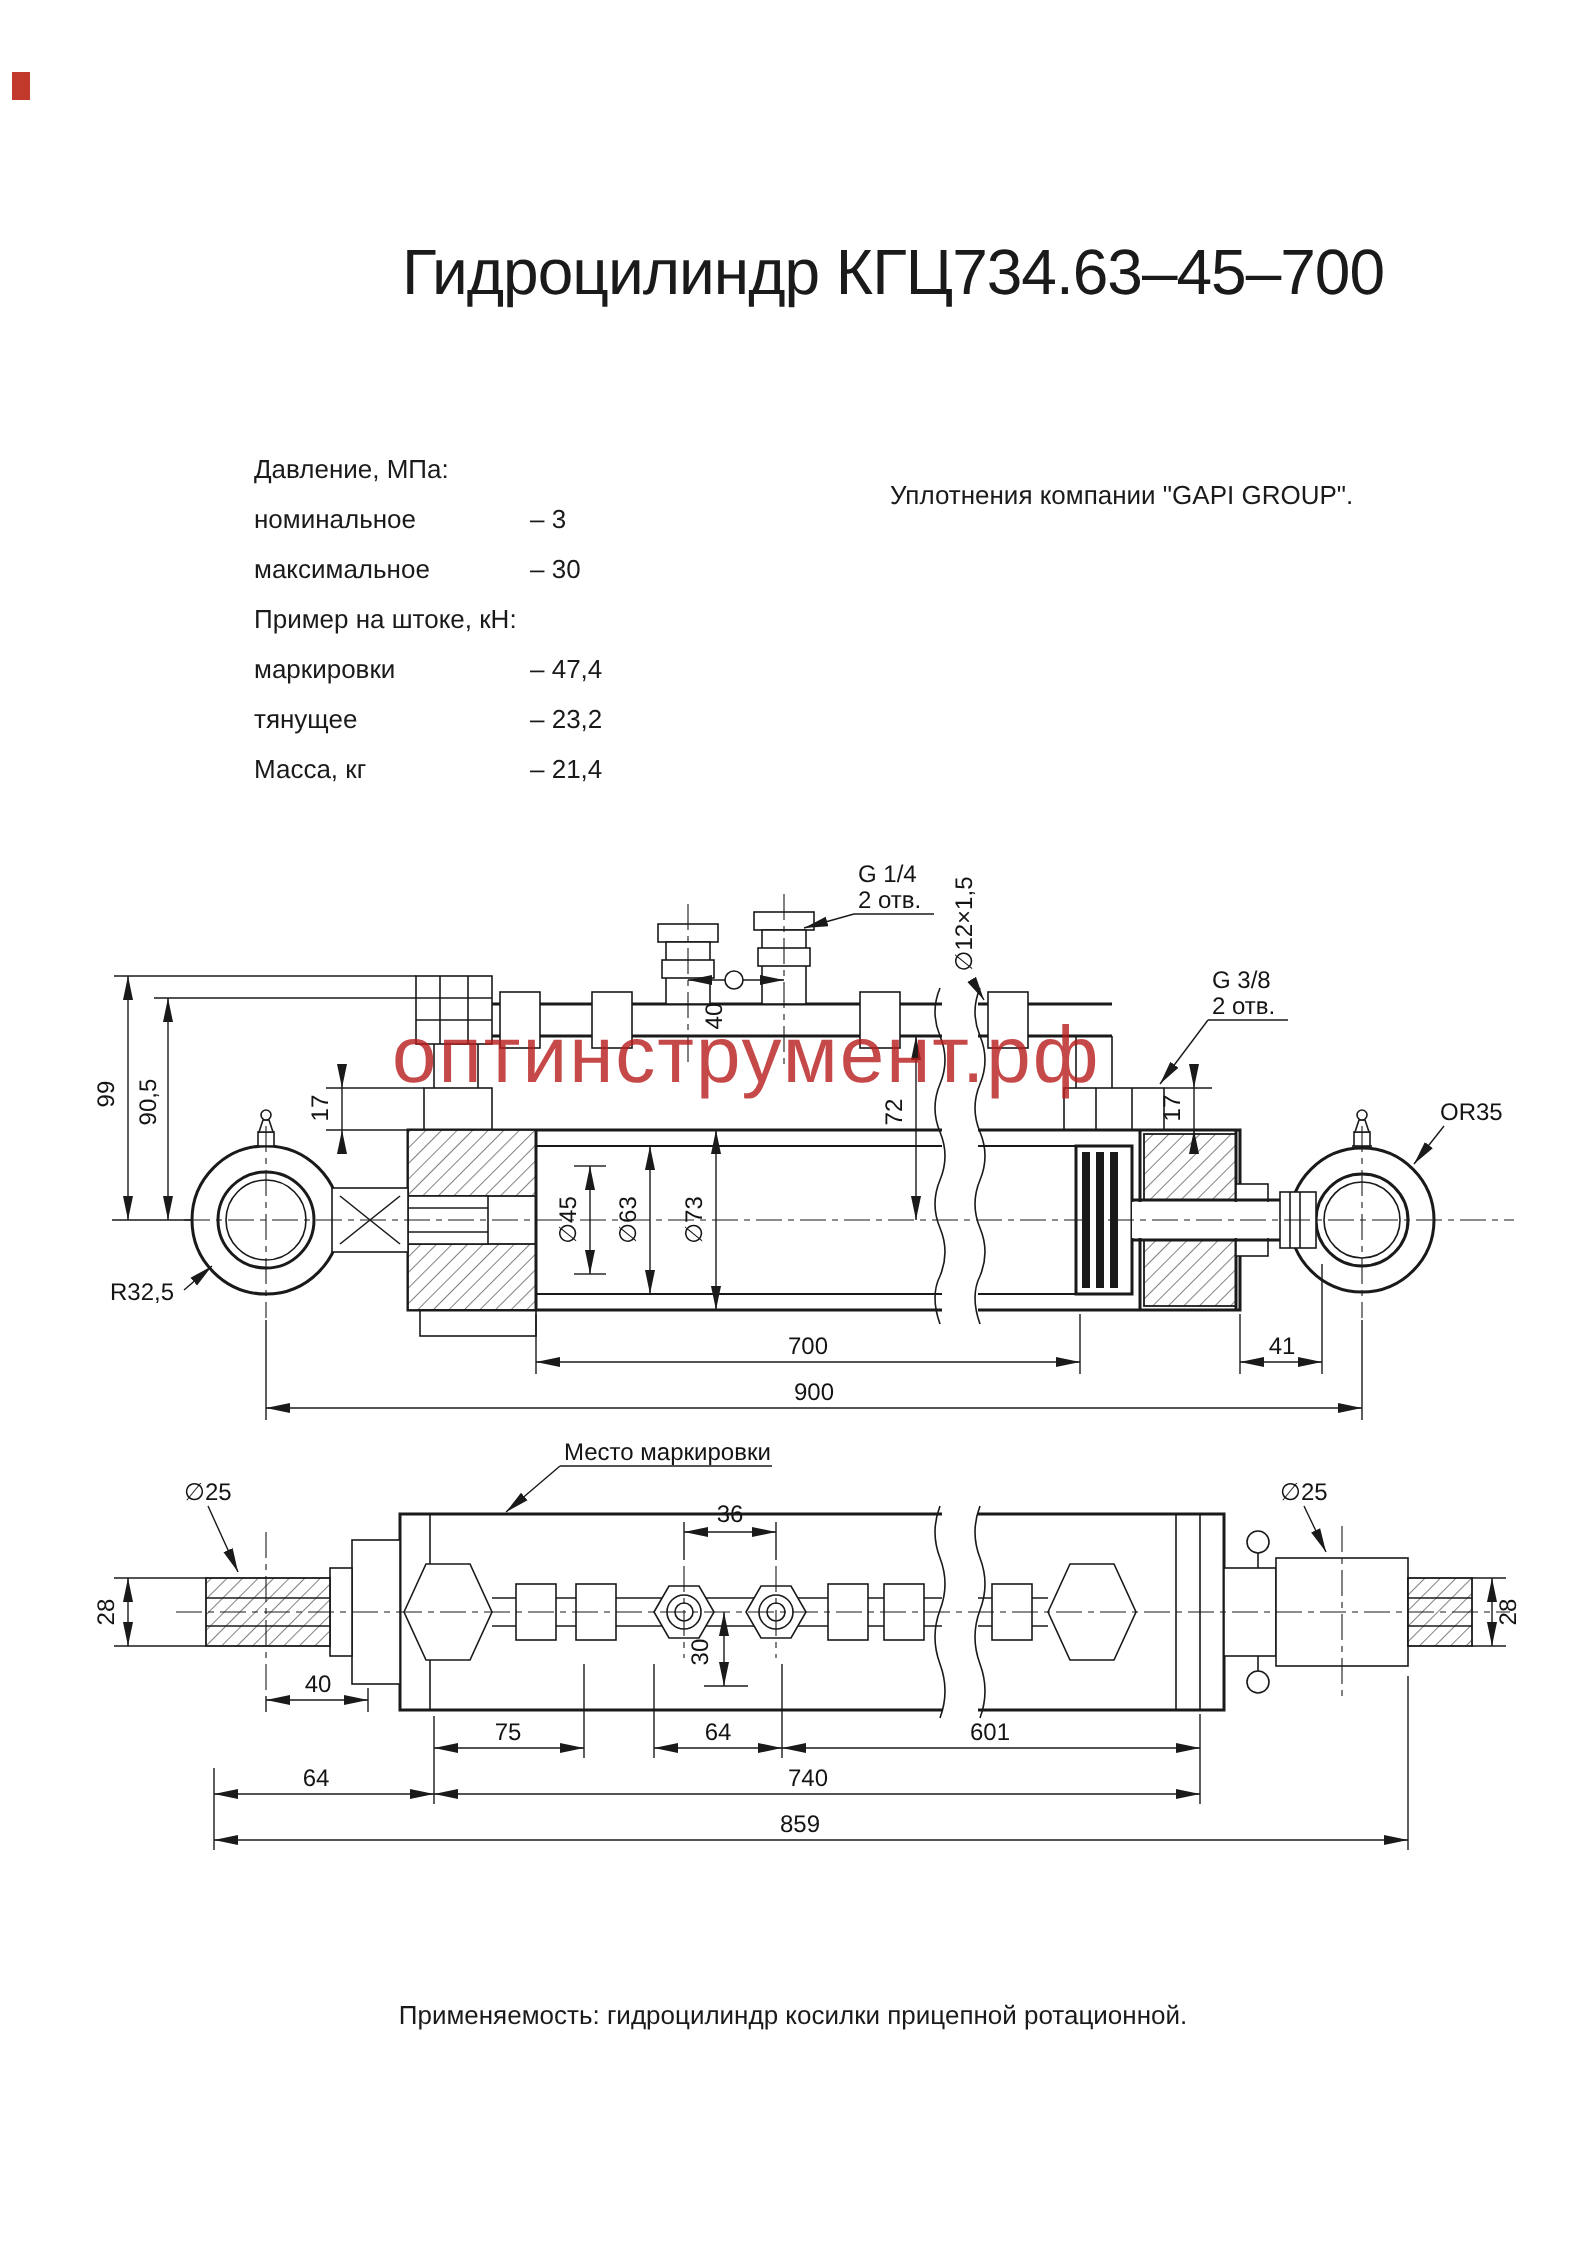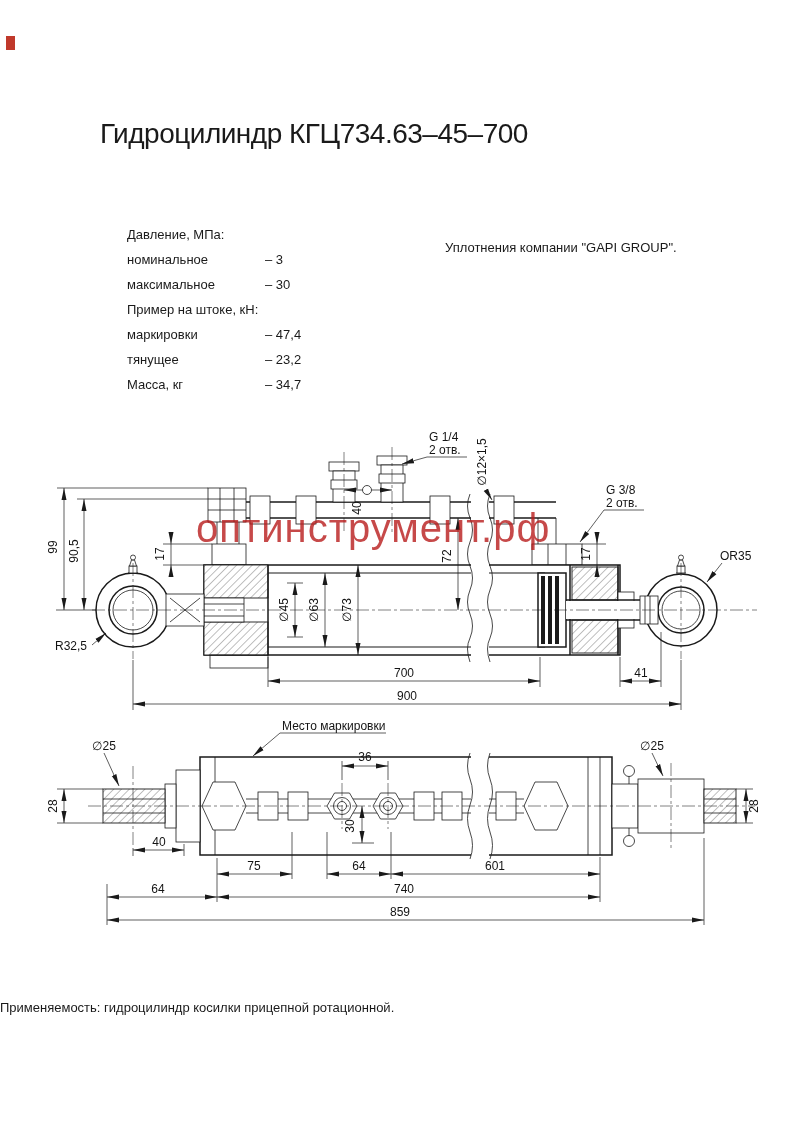--- a/index.html
+++ b/index.html
@@ -1,27 +1,27 @@
 <!DOCTYPE html>
 <html><head>
 <meta charset="utf-8">
 <style>
   html,body { margin:0; padding:0; background:#fff; }
   body { width:793px; height:1123px; position:relative; font-family:"Liberation Sans", sans-serif; color:#1a1a1a; overflow:hidden; }
   .page { position:absolute; inset:0; background:#fff; }
   .corner-mark { position:absolute; left:6px; top:36px; width:9px; height:14px; background:#c0392b; }
-  .title { position:absolute; top:118px; left:0; width:100%; box-sizing:border-box; padding-left:100px; text-align:left; font-size:28px; letter-spacing:-0.5px; white-space:nowrap; }
+  .title { position:absolute; top:118px; left:0; width:100%; box-sizing:border-box; padding-left:100px; text-align:center; font-size:32px; letter-spacing:-0.5px; white-space:nowrap; }
   .specs { position:absolute; left:127px; top:227px; font-size:13px; }
   .spec-row { display:flex; height:25px; align-items:flex-start; }
   .spec-label { width:138px; }
   .spec-value { white-space:nowrap; }
   .notes { position:absolute; left:445px; top:240px; font-size:13px; }
   .notes .note-line { margin-bottom:17px; white-space:nowrap; }
   .watermark { position:absolute; left:196px; top:506px; font-size:40px; letter-spacing:1px; color:#b91c1c; opacity:0.8; z-index:5; pointer-events:none; white-space:nowrap; }
-  .footer { position:absolute; top:1000px; left:0; width:793px; text-align:left; font-size:13px; }
+  .footer { position:absolute; top:1000px; left:0; width:793px; text-align:center; font-size:13px; }
   svg.drawing { position:absolute; left:0; top:0; z-index:1; }
   svg text { font-size:12px; fill:#141414; font-family:"Liberation Sans", sans-serif; }
   .thick  { stroke:#1a1a1a; stroke-width:1.5; fill:none; }
   .thickf { stroke:#1a1a1a; stroke-width:1.5; fill:#fff; }
   .thin   { stroke:#1a1a1a; stroke-width:0.8; fill:none; }
   .thinf  { stroke:#1a1a1a; stroke-width:0.8; fill:#fff; }
   .bore   { stroke:#1a1a1a; stroke-width:1.1; fill:none; }
   .hatchf { fill:url(#hatch); stroke:#1a1a1a; stroke-width:0.9; }
   .cl     { stroke:#1a1a1a; stroke-width:0.55; fill:none; stroke-dasharray:13 3 3 3; }
   .dim    { stroke:#1a1a1a; stroke-width:0.7; fill:none; }
@@ -56,21 +56,21 @@
     <div class="spec-row">
         <span class="spec-label">маркировки</span>
         <span class="spec-value">– 47,4</span>
       </div>
     <div class="spec-row">
         <span class="spec-label">тянущее</span>
         <span class="spec-value">– 23,2</span>
       </div>
     <div class="spec-row">
         <span class="spec-label">Масса, кг</span>
-        <span class="spec-value">– 34,7</span>
+        <span class="spec-value">– 21,4</span>
       </div>
   </div>
 
   <div class="notes">
     <div class="note-line">Уплотнения компании "GAPI GROUP".</div>
   </div>
 
   <svg class="drawing" width="793" height="1123" viewBox="0 0 793 1123">
     <defs>
       <pattern id="hatch" width="5.5" height="5.5" patternUnits="userSpaceOnUse" patternTransform="rotate(45)">

